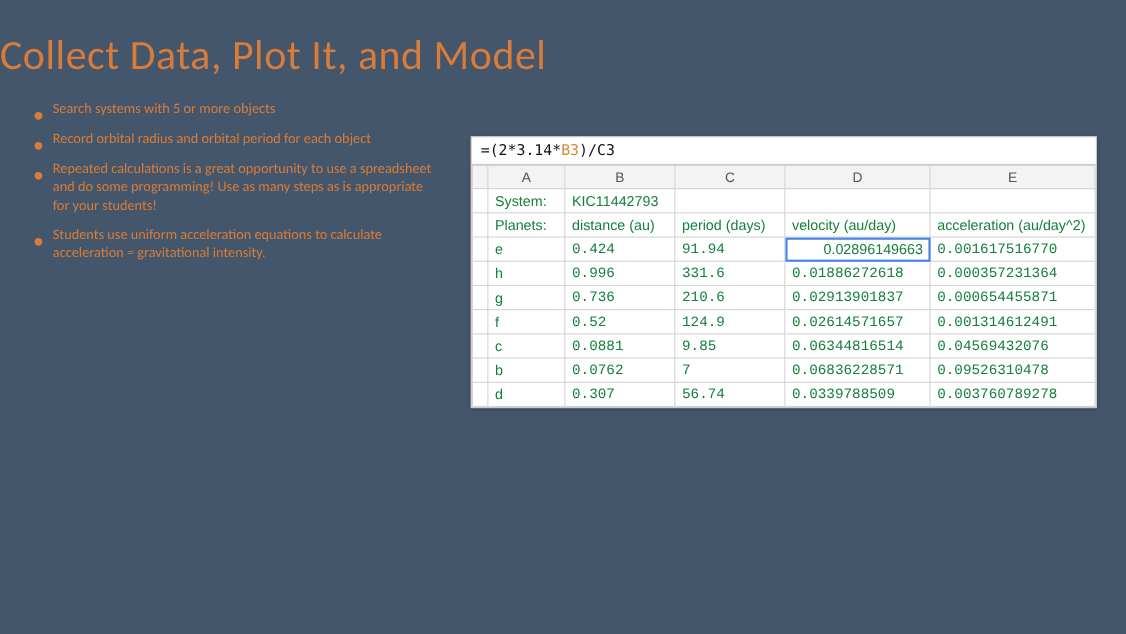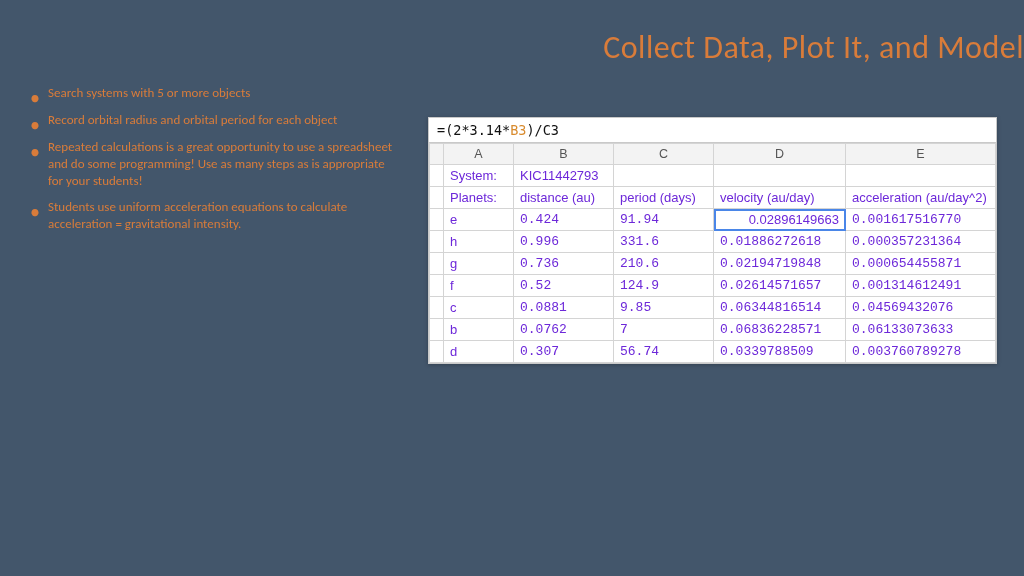--- a/index.html
+++ b/index.html
@@ -4,23 +4,23 @@
 <style>
   * { box-sizing: border-box; margin: 0; padding: 0; }
   html, body { width: 1024px; height: 576px; overflow: hidden; }
   body {
     background: #43566b;
     font-family: "Segoe UI", "Calibri", Arial, sans-serif;
     position: relative;
   }
   .title {
     color: #d97c3a;
-    font-size: 32px;
+    font-size: 38px;
     font-weight: 400;
-    text-align: right;
+    text-align: left;
     padding-top: 28px;
     letter-spacing: 0.5px;
   }
   .content {
     display: flex;
     padding: 18px 28px 0 28px;
   }
   .left {
     flex: 0 0 370px;
   }
@@ -75,21 +75,21 @@
     color: #555;
     font-weight: 400;
     font-size: 12.5px;
     border: 1px solid #d4d4d4;
     padding: 3px 0;
   }
   table.grid td {
     border: 1px solid #d4d4d4;
     padding: 3px 6px;
     font-size: 13px;
-    color: #6d28d9;
+    color: #15803d;
     white-space: nowrap;
     overflow: hidden;
   }
   .num { text-align: left; font-family: Liberation Mono, monospace; }
   .lbl { text-align: left; }
   .selected {
     outline: 2px solid #4a86e8;
     outline-offset: -2px;
     text-align: right;
   }
@@ -169,21 +169,21 @@
           <td class="num">0.996</td>
           <td class="num">331.6</td>
           <td class="num">0.01886272618</td>
           <td class="num">0.000357231364</td>
         </tr>
         <tr>
           <td class="stub"></td>
           <td class="lbl">g</td>
           <td class="num">0.736</td>
           <td class="num">210.6</td>
-          <td class="num">0.02194719848</td>
+          <td class="num">0.02913901837</td>
           <td class="num">0.000654455871</td>
         </tr>
         <tr>
           <td class="stub"></td>
           <td class="lbl">f</td>
           <td class="num">0.52</td>
           <td class="num">124.9</td>
           <td class="num">0.02614571657</td>
           <td class="num">0.001314612491</td>
         </tr>
@@ -194,21 +194,21 @@
           <td class="num">9.85</td>
           <td class="num">0.06344816514</td>
           <td class="num">0.04569432076</td>
         </tr>
         <tr>
           <td class="stub"></td>
           <td class="lbl">b</td>
           <td class="num">0.0762</td>
           <td class="num">7</td>
           <td class="num">0.06836228571</td>
-          <td class="num">0.06133073633</td>
+          <td class="num">0.09526310478</td>
         </tr>
         <tr>
           <td class="stub"></td>
           <td class="lbl">d</td>
           <td class="num">0.307</td>
           <td class="num">56.74</td>
           <td class="num">0.0339788509</td>
           <td class="num">0.003760789278</td>
         </tr>
       </tbody>

